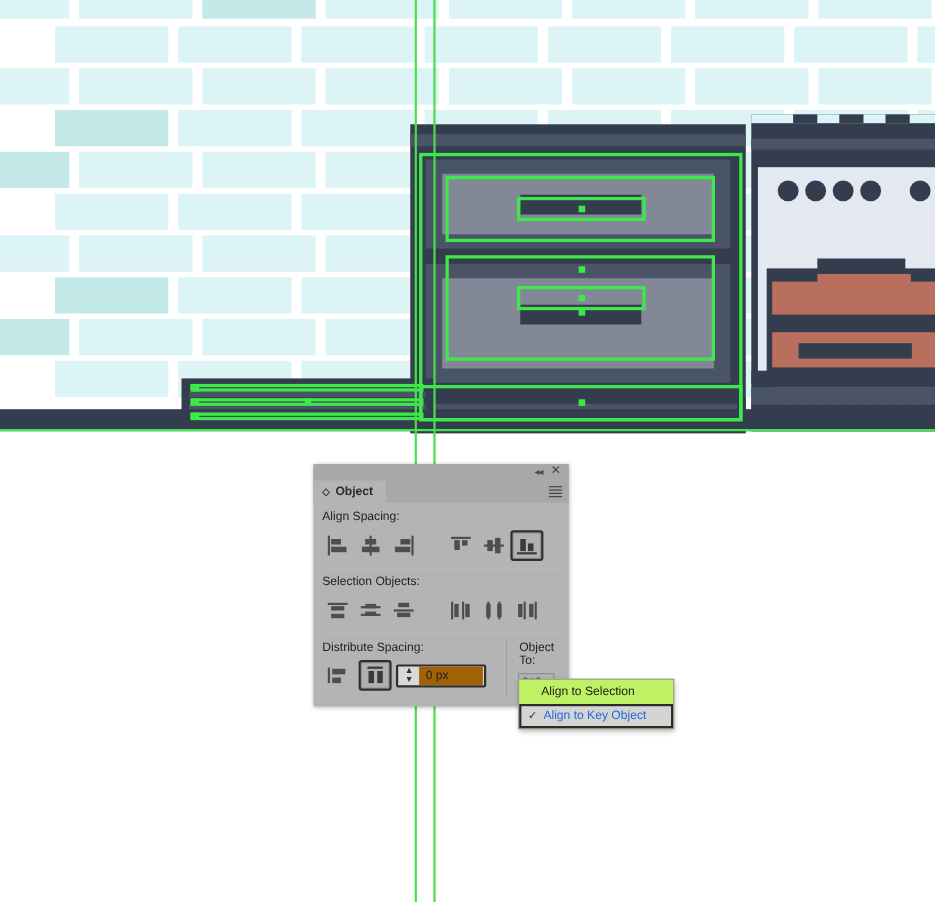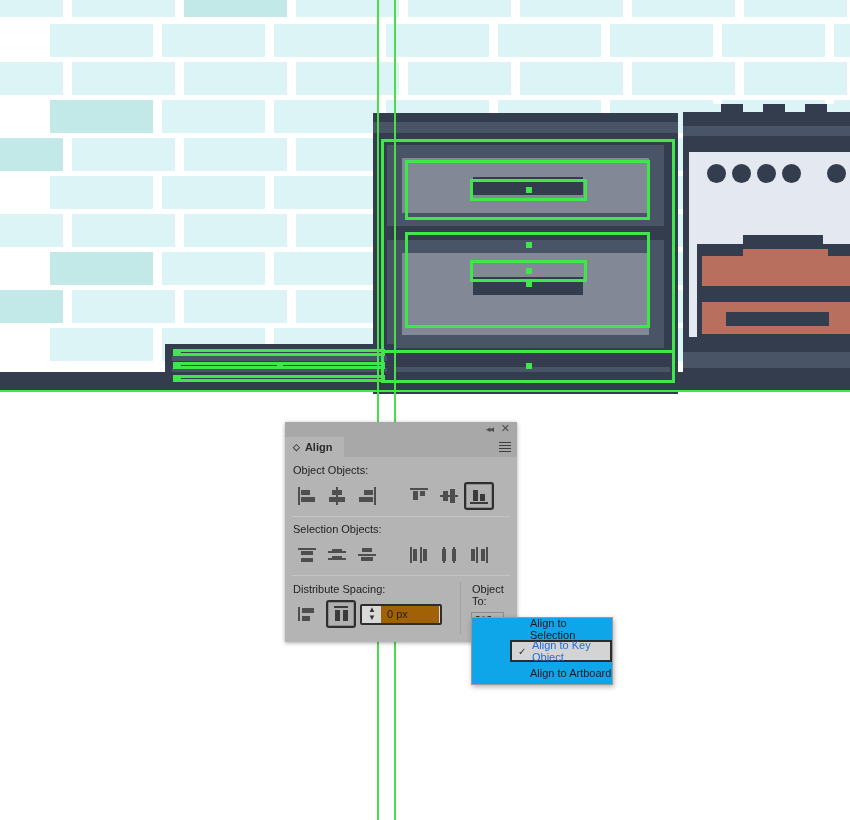--- a/index.html
+++ b/index.html
@@ -77,23 +77,22 @@
   .stepper-val { flex: 1; font-size: 11px; color: #1e1e1e; padding-left: 6px; background: #a16207; height: 17px; line-height: 17px; margin: 0 1px; }
   .alignto-btn {
     width: 33px; height: 22px; background: #b4b4b4; border: 1px solid #8c8c8c;
     display: flex; align-items: center; justify-content: center; gap: 1px;
   }
   .chev { font-size: 8px; color: #2b2b2b; }
 
   
   #align-dropdown {
     position: absolute; left: 471px; top: 617px; width: 142px;
-    background: #0ea5e9; border: 1px solid #9a9a9a; z-index: 200;
+    background: #bef264; border: 1px solid #9a9a9a; z-index: 200;
     box-shadow: 1px 2px 5px rgba(0,0,0,.3);
-    padding-left: 38px;
   }
   .dd-item { height: 22px; display: flex; align-items: center; font-size: 11px; color: #1a1a1a; padding-left: 6px; }
   .dd-item.sel-item { background: #d4d4d4; color: #1f6bdb; border: 2px solid #2b2b2b; height: 22px; }
   .dd-check { width: 14px; font-size: 10px; color: #2b2b2b; }
   .dd-lbl { flex: 1; }
 </style>
 </head>
 <body>
 
 <div id="canvas">
@@ -263,32 +262,32 @@
   <div class="guide-v" style="left:394px;"></div>
 
   <div id="align-panel">
     <div class="panel-titlebar">
       <span class="tb-collapse">◂◂</span>
       <span class="tb-close">✕</span>
     </div>
     <div class="panel-tabrow">
       <div class="panel-tab">
         <span class="tab-grip">◇</span>
-        <span>Align</span>
+        <span>Object</span>
       </div>
       <div class="panel-menu">
           <i></i>
           <i></i>
           <i></i>
           <i></i>
         </div>
     </div>
 
     <div class="panel-body">
-      <div class="sec-label">Object Objects:</div>
+      <div class="sec-label">Align Spacing:</div>
       <div class="btn-row">
         <div class="abtn">
           <svg width="22" height="20" viewBox="0 0 22 20">
               <rect x="2" y="1" width="2" height="18" fill="#4e4e4e"></rect>
               <rect x="5" y="4" width="9" height="5" fill="#4e4e4e"></rect>
               <rect x="5" y="11" width="14" height="5" fill="#4e4e4e"></rect>
             </svg>
         </div>
         <div class="abtn">
           <svg width="22" height="20" viewBox="0 0 22 20">
@@ -427,19 +426,15 @@
 
   <div id="align-dropdown">
     <div class="dd-item">
       <span class="dd-check"></span>
       <span class="dd-lbl">Align to Selection</span>
     </div>
     <div class="dd-item sel-item">
       <span class="dd-check">✓</span>
       <span class="dd-lbl">Align to Key Object</span>
     </div>
-    <div class="dd-item">
-      <span class="dd-check"></span>
-      <span class="dd-lbl">Align to Artboard</span>
-    </div>
   </div>
 
 </div>
 
 </body></html>

